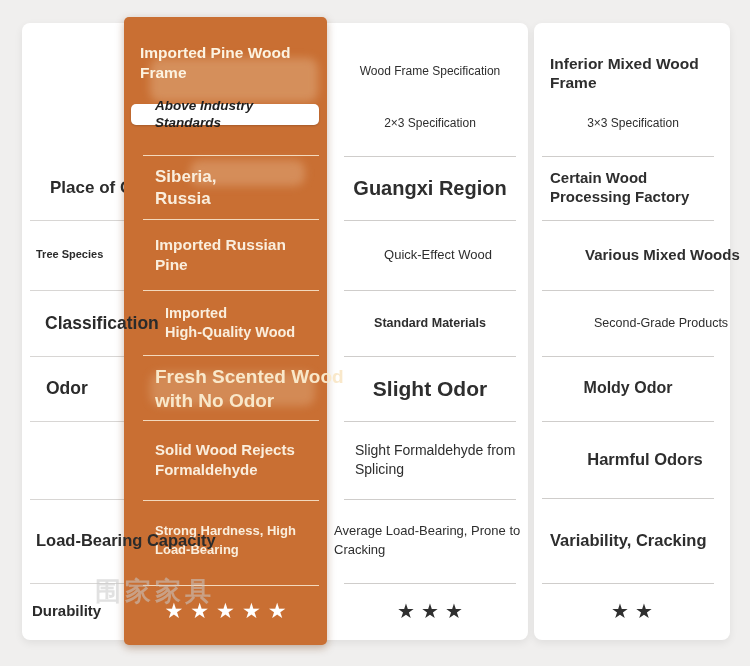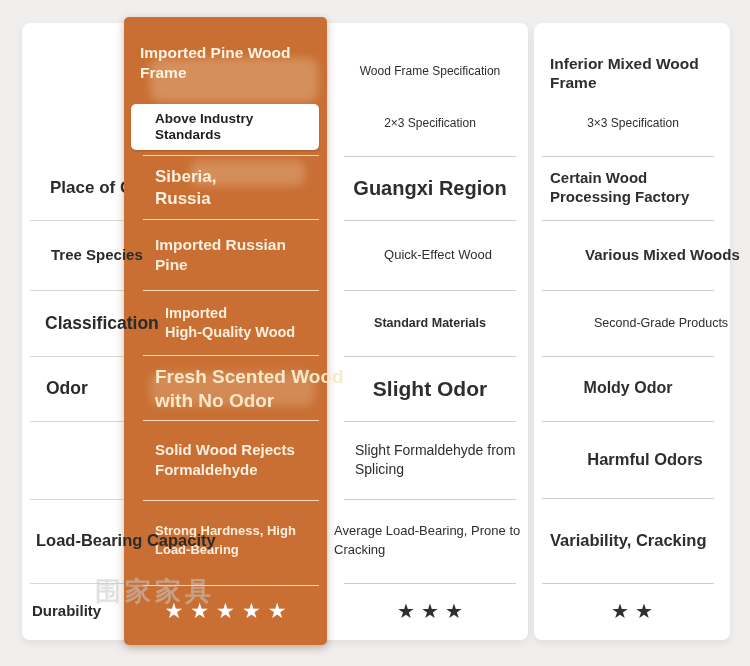--- a/index.html
+++ b/index.html
@@ -14,21 +14,21 @@
 
   
   .r1{top:156px;height:64px} .r2{top:220px;height:70px} .r3{top:290px;height:66px}
   .r4{top:356px;height:65px} .r5{top:421px;height:78px} .r6{top:499px;height:83px}
   .r7{top:582px;height:58px}
 
   
   .lab { position:absolute; left:22px; width:206px; display:flex; align-items:center;
          z-index:6; color:#2b2b2b; font-weight:700; line-height:1.2; }
   .l1{padding-left:28px;font-size:17px;width:102px;overflow:hidden;white-space:nowrap}
-  .l2{padding-left:29px;font-size:15px}
+  .l2{padding-left:14px;font-size:11px}
   .l3{padding-left:23px;font-size:17.5px}
   .l4{padding-left:24px;font-size:17.5px}
   .l5{padding-left:14px;font-size:15.5px}
   .l6{padding-left:14px;font-size:16.5px}
   .l7{padding-left:10px;font-size:15px}
 
   .ldv { position:absolute; left:30px; width:94px; height:1px; background:#d8d6d4; z-index:1; }
   .c3dv, .c4dv { position:absolute; width:172px; height:1px; background:#cfcdcb; z-index:1; }
   .c3dv{left:344px} .c4dv{left:542px}
   .hdv { position:absolute; left:143px; width:176px; height:1px; background:rgba(250,236,214,0.85); z-index:4; }
@@ -37,23 +37,23 @@
   .hcol { position:absolute; left:124px; top:17px; width:203px; height:628px;
           background:#c96f33; border-radius:5px; z-index:3;
           box-shadow:0 3px 9px rgba(110,55,15,0.35); }
   .patch { position:absolute; z-index:3; filter:blur(4px); border-radius:10px; pointer-events:none; }
   .p1{left:150px;top:58px;width:168px;height:44px;background:rgba(243,219,186,0.30)}
   .p2{left:190px;top:160px;width:115px;height:26px;background:rgba(240,205,170,0.32)}
   .p3{left:150px;top:372px;width:165px;height:34px;background:rgba(244,220,188,0.25)}
 
   .htitle { position:absolute; left:140px; top:43px; width:180px; z-index:4;
             font-size:15.5px; font-weight:700; color:#fcf3e1; line-height:1.32; }
-  .hbadge { position:absolute; left:131px; top:104px; width:188px; height:46px; z-index:4;
+  .hbadge { position:absolute; left:131px; top:104px; width:188px; height:21px; z-index:4;
             background:#ffffff; border-radius:5px; display:flex; align-items:center;
-            box-shadow:0 1px 2px rgba(0,0,0,0.18); }
+            box-shadow:0 1px 2px rgba(0,0,0,0.18);font-style:italic; }
   .hbadge span { padding-left:24px; width:150px; font-size:13.5px; font-weight:700;
                  color:#1f1f1f; line-height:1.2; }
 
   .hval { position:absolute; left:143px; width:176px; display:flex; align-items:center;
           z-index:4; color:#faeedd; font-weight:600; white-space:pre-line;margin-left:12px; }
   .hv1{font-size:17px;font-weight:700;line-height:1.3}
   .hv2{font-size:15.5px;line-height:1.3}
   .hv3{left:153px;font-size:14.5px;line-height:1.3}
   .hv4{font-size:19px;font-weight:700;color:#f9e8ca;line-height:1.22;width:200px;white-space:normal}
   .hv5{font-size:15px;line-height:1.35;width:172px;white-space:normal}

